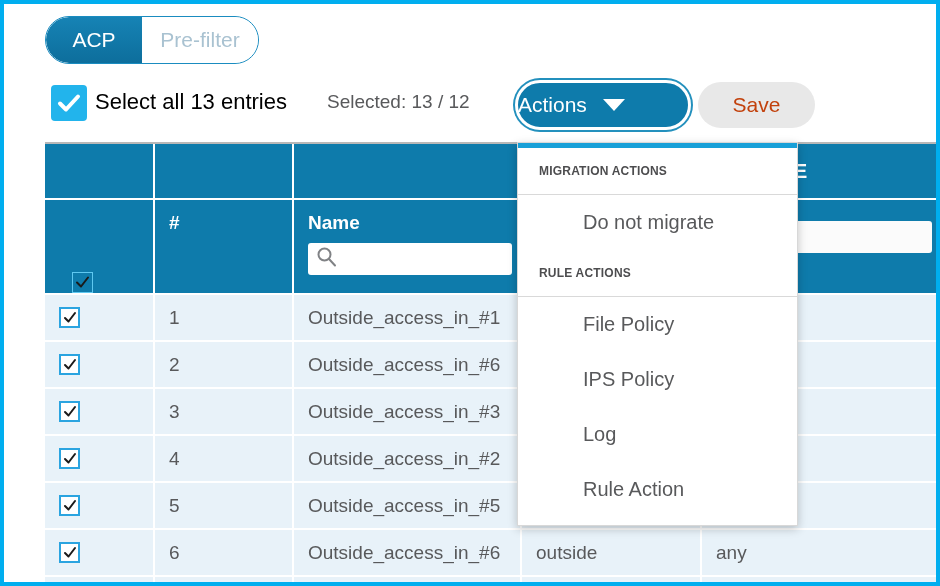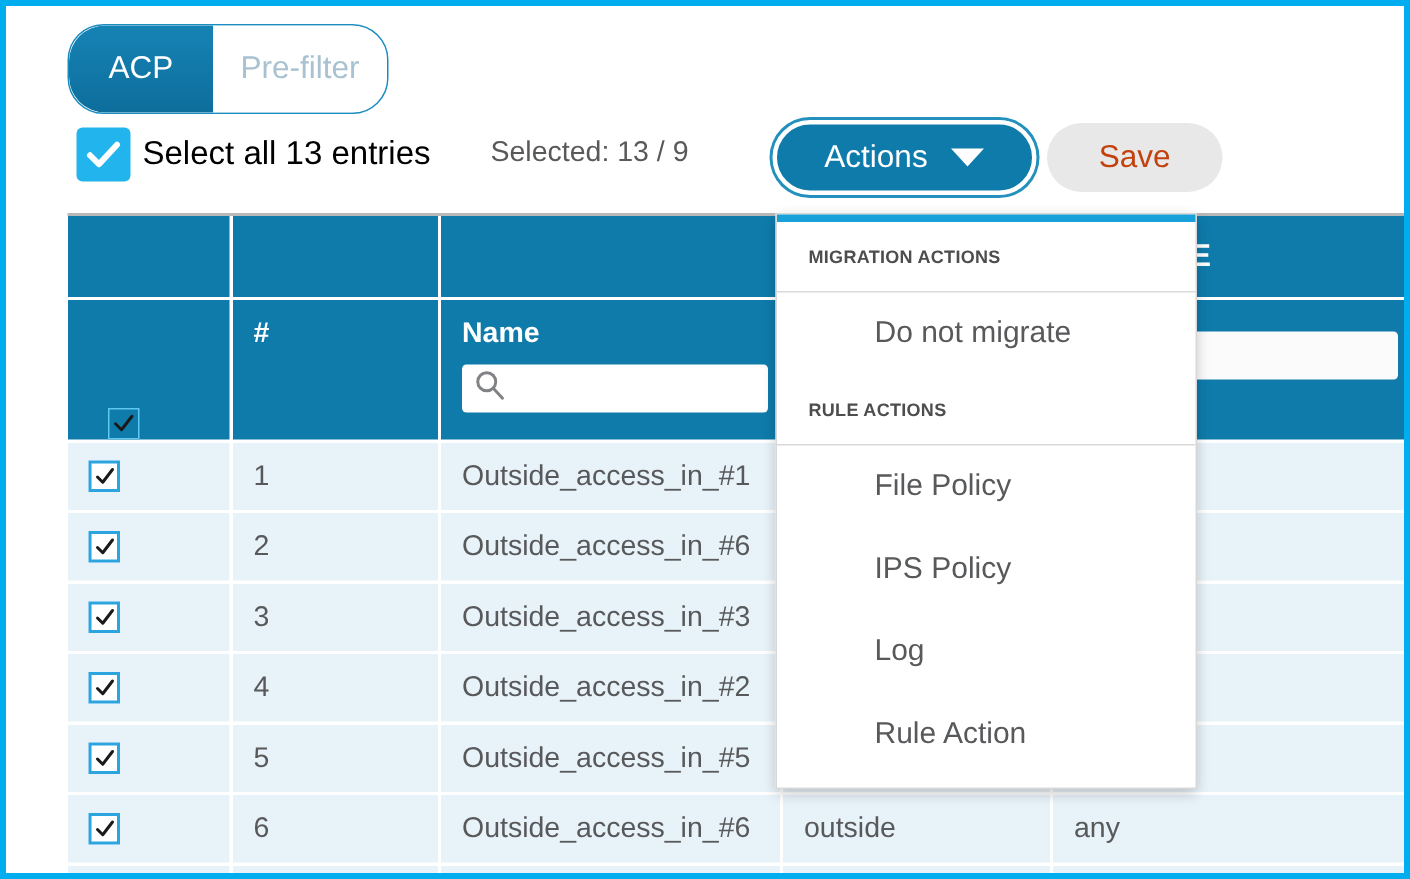--- a/index.html
+++ b/index.html
@@ -22,21 +22,21 @@
     background: #ffffff;
     overflow: hidden;
   }
 
   
   .tab-switch {
     position: absolute;
     left: 41px;
     top: 12px;
     display: flex;
-    height: 60px;
+    height: 48px;
     border: 1px solid #1a8cc0;
     border-radius: 24px;
     background: #ffffff;
     overflow: hidden;
     box-sizing: border-box;
     text-align: right;
   }
   .tab {
     display: flex;
     align-items: center;
@@ -100,21 +100,20 @@
     top: 0px;
     width: 176px;
     height: 50px;
     border-radius: 25px;
     background: #0e7bab;
     border: 3px solid #ffffff;
     box-shadow: 0 0 0 2px #2390bd;
     box-sizing: border-box;
     display: flex;
     align-items: center;
-    justify-content: center;
     gap: 16px;
     color: #ffffff;
     font-size: 21px;
     cursor: pointer;
     user-select: none;
   }
   .caret-down {
     width: 0; height: 0;
     border-left: 11px solid transparent;
     border-right: 11px solid transparent;
@@ -284,21 +283,21 @@
 
   <div class="toolbar">
     <div class="sel-all-box">
       <span>
         <svg width="36" height="36" viewBox="0 0 36 36">
           <path d="M9 18.5 L15 24.5 L27 11.5" fill="none" stroke="#ffffff" stroke-width="4" stroke-linecap="round" stroke-linejoin="round"></path>
         </svg>
       </span>
     </div>
     <div class="sel-all-label">Select all 13 entries</div>
-    <div class="selected-count">Selected: 13 / 9</div>
+    <div class="selected-count">Selected: 13 / 12</div>
 
     <div class="actions-btn">
       <span>Actions</span>
       <span class="caret-down"></span>
     </div>
 
     <div class="save-btn">Save</div>
   </div>
 
   <div class="table-wrap">

